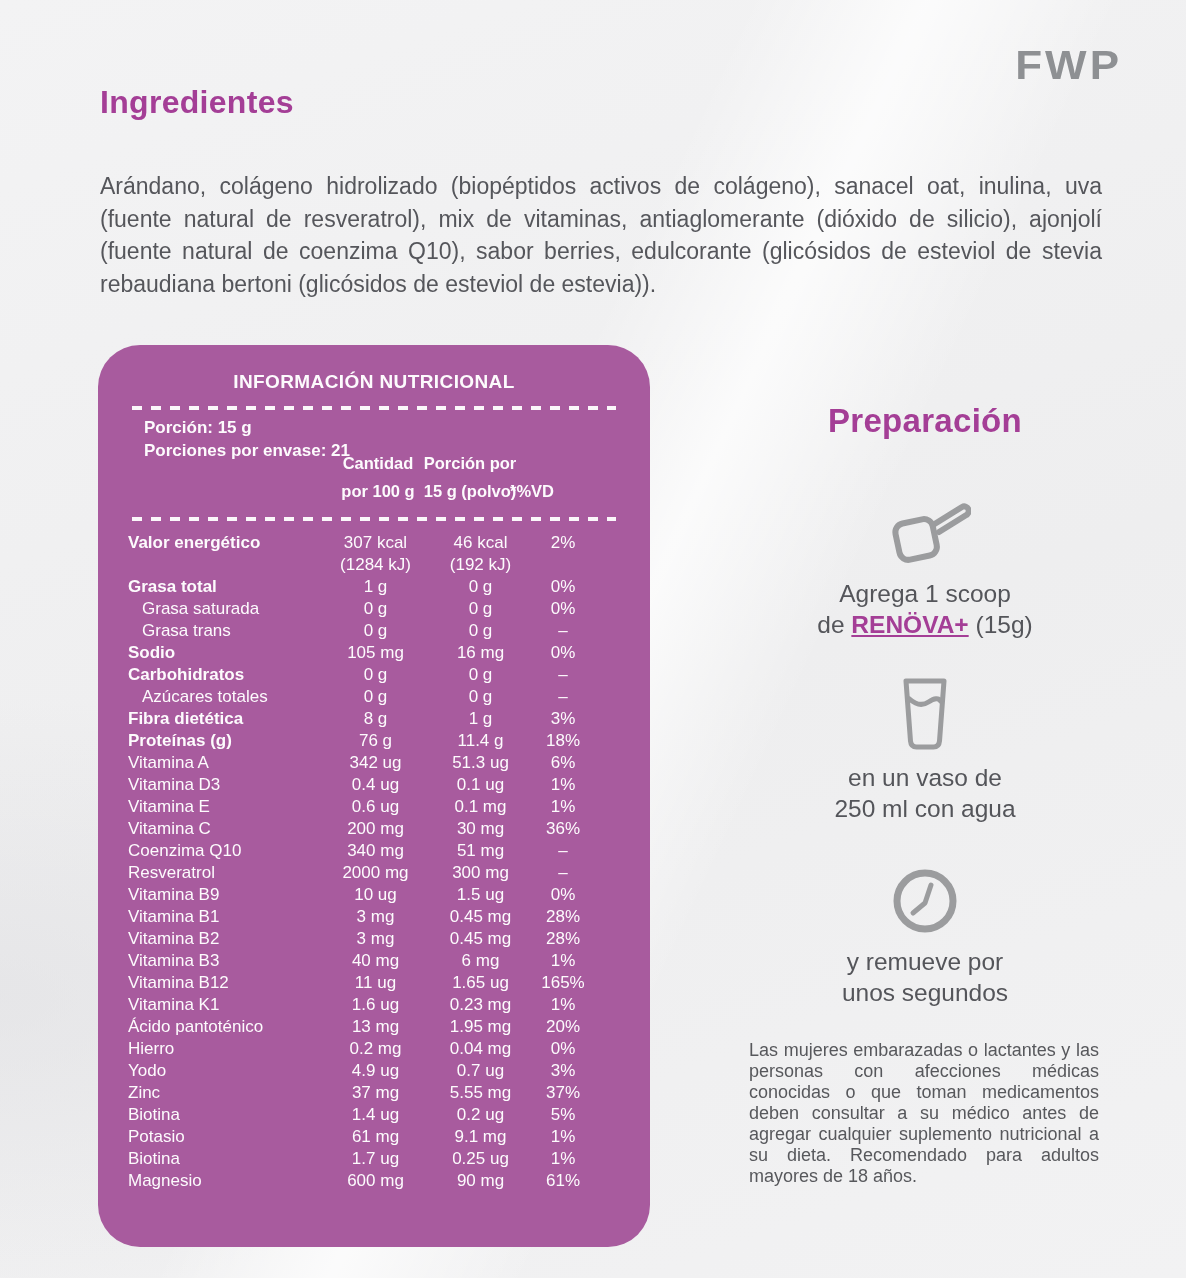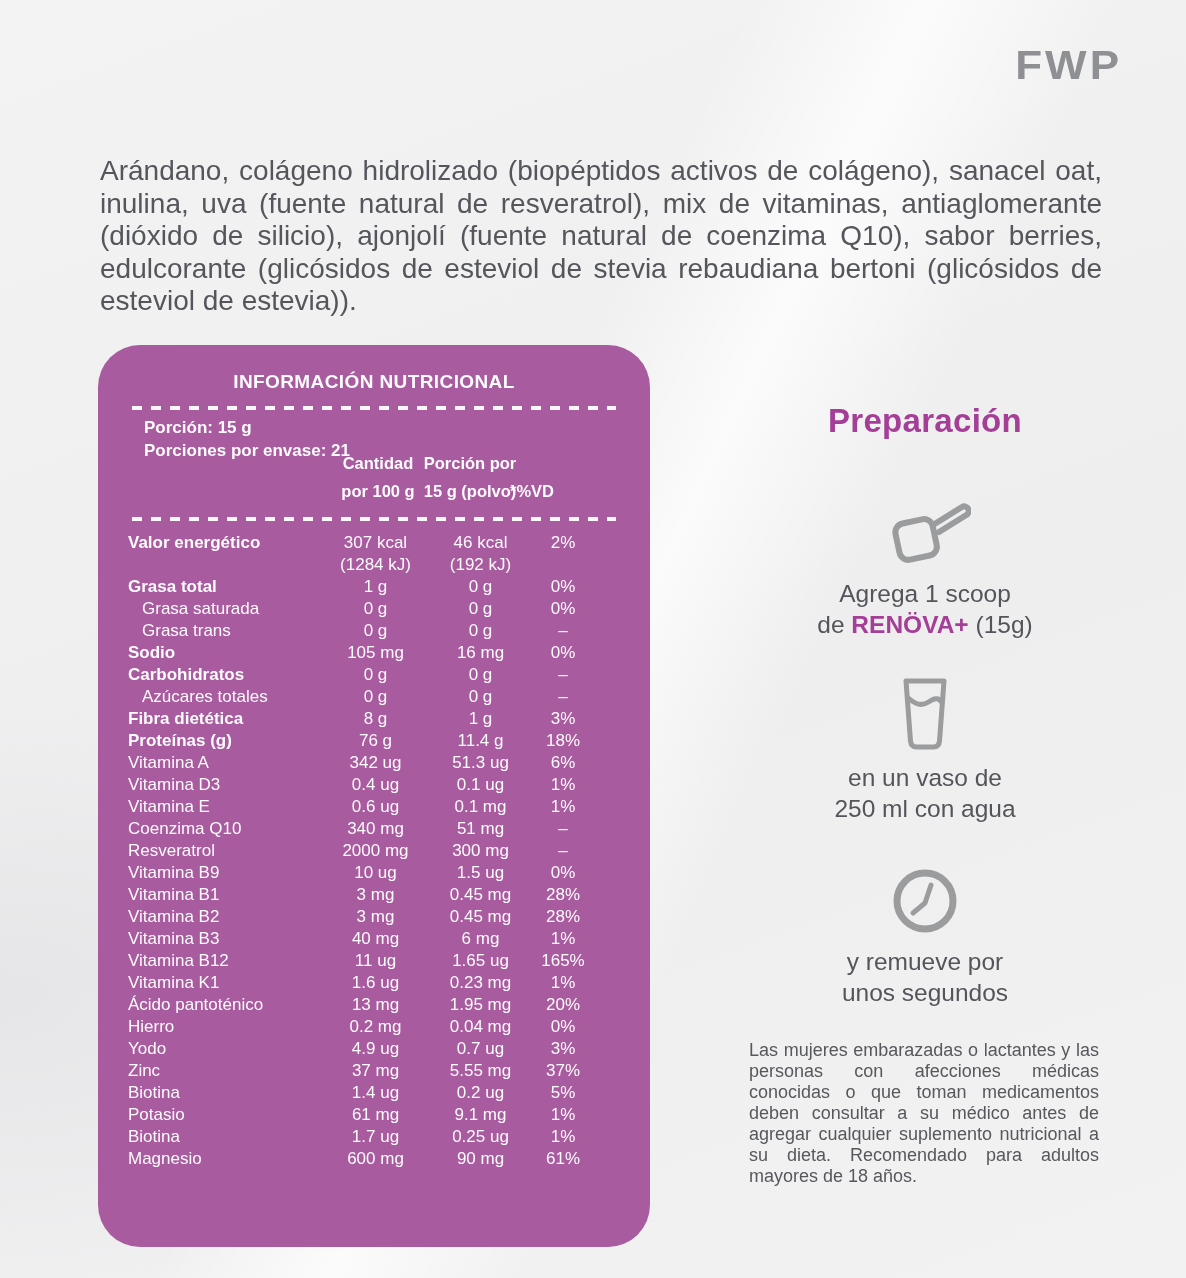--- a/index.html
+++ b/index.html
@@ -16,22 +16,22 @@
   .logo {
     position:absolute; top:40px; right:64px;
     font-size:44px; font-weight:bold; color:#8e9093; letter-spacing:3px;
     transform:scaleY(0.92);
   }
   .ing-title {
     position:absolute; left:100px; top:84px;
     font-size:32px; font-weight:bold; color:#a43e96; letter-spacing:0.3px;
   }
   .ing-text {
-    position:absolute; left:100px; top:155px; width:1002px;
-    font-size:28px; line-height:32.5px; color:#55565b; text-align:justify;
+    position:absolute; left:100px; top:170px; width:1002px;
+    font-size:23px; line-height:32.5px; color:#55565b; text-align:justify;
   }
   
   .nut-box {
     position:absolute; left:98px; top:345px; width:552px; height:902px;
     background:#a85b9e; border-radius:42px; color:#fdfbfd;
   }
   .nut-title {
     position:absolute; top:26px; left:0; width:100%;
     text-align:center; font-size:19px; font-weight:bold; letter-spacing:0.4px;
   }
@@ -51,34 +51,35 @@
   .nrow.bold .cell-name { font-weight:bold; }
   .nrow.indent .cell-name { padding-left:14px; }
   .c1 { flex:0 0 105px; text-align:center; white-space:pre-line; }
   .c2 { flex:0 0 105px; text-align:center; white-space:pre-line; }
   .c3 { flex:0 0 60px;  text-align:center; }
   
   .prep { position:absolute; left:740px; top:402px; width:370px; text-align:center; }
   .prep-title { font-size:33px; font-weight:bold; color:#a43e96; margin-bottom:52px; letter-spacing:0.3px; }
   .icon-wrap { height:74px; display:flex; align-items:flex-end; justify-content:center; margin-bottom:12px; }
   .step-text { font-size:24.5px; line-height:31px; color:#54555a; margin-bottom:36px; }
-  .brand { color:#a43e96; font-weight:bold; }
+  .brand { color:#a43e96; font-weight:bold;text-decoration:underline; }
   
   .warning {
     position:absolute; left:749px; top:1040px; width:350px;
     font-size:18px; line-height:21px; color:#57585c; text-align:justify;
   }
 </style>
 </head>
 <body>
 
 <div class="page">
 
   <div class="logo">FWP</div>
 
+  <div class="ing-title">Ingredientes</div>
   <div class="ing-text">Arándano, colágeno hidrolizado (biopéptidos activos de colágeno), sanacel oat, inulina, uva (fuente natural de resveratrol), mix de vitaminas, antiaglomerante (dióxido de silicio), ajonjolí (fuente natural de coenzima Q10), sabor berries, edulcorante (glicósidos de esteviol de stevia rebaudiana bertoni (glicósidos de esteviol de estevia)).</div>
 
   <div class="nut-box">
     <div class="nut-title">INFORMACIÓN NUTRICIONAL</div>
     <div class="dash dash1"></div>
     <div class="portion-block">
       <div>Porción: 15 g</div>
       <div>Porciones por envase: 21</div>
     </div>
     <div class="col-heads">
@@ -156,20 +157,26 @@
     <div class="cell-name">Vitamina D3</div>
     <div class="c1">0.4 ug</div>
     <div class="c2">0.1 ug</div>
     <div class="c3">1%</div>
   </div>
         <div class="nrow">
     <div class="cell-name">Vitamina E</div>
     <div class="c1">0.6 ug</div>
     <div class="c2">0.1 mg</div>
     <div class="c3">1%</div>
+  </div>
+        <div class="nrow">
+    <div class="cell-name">Vitamina C</div>
+    <div class="c1">200 mg</div>
+    <div class="c2">30 mg</div>
+    <div class="c3">36%</div>
   </div>
         <div class="nrow">
     <div class="cell-name">Coenzima Q10</div>
     <div class="c1">340 mg</div>
     <div class="c2">51 mg</div>
     <div class="c3">–</div>
   </div>
         <div class="nrow">
     <div class="cell-name">Resveratrol</div>
     <div class="c1">2000 mg</div>

